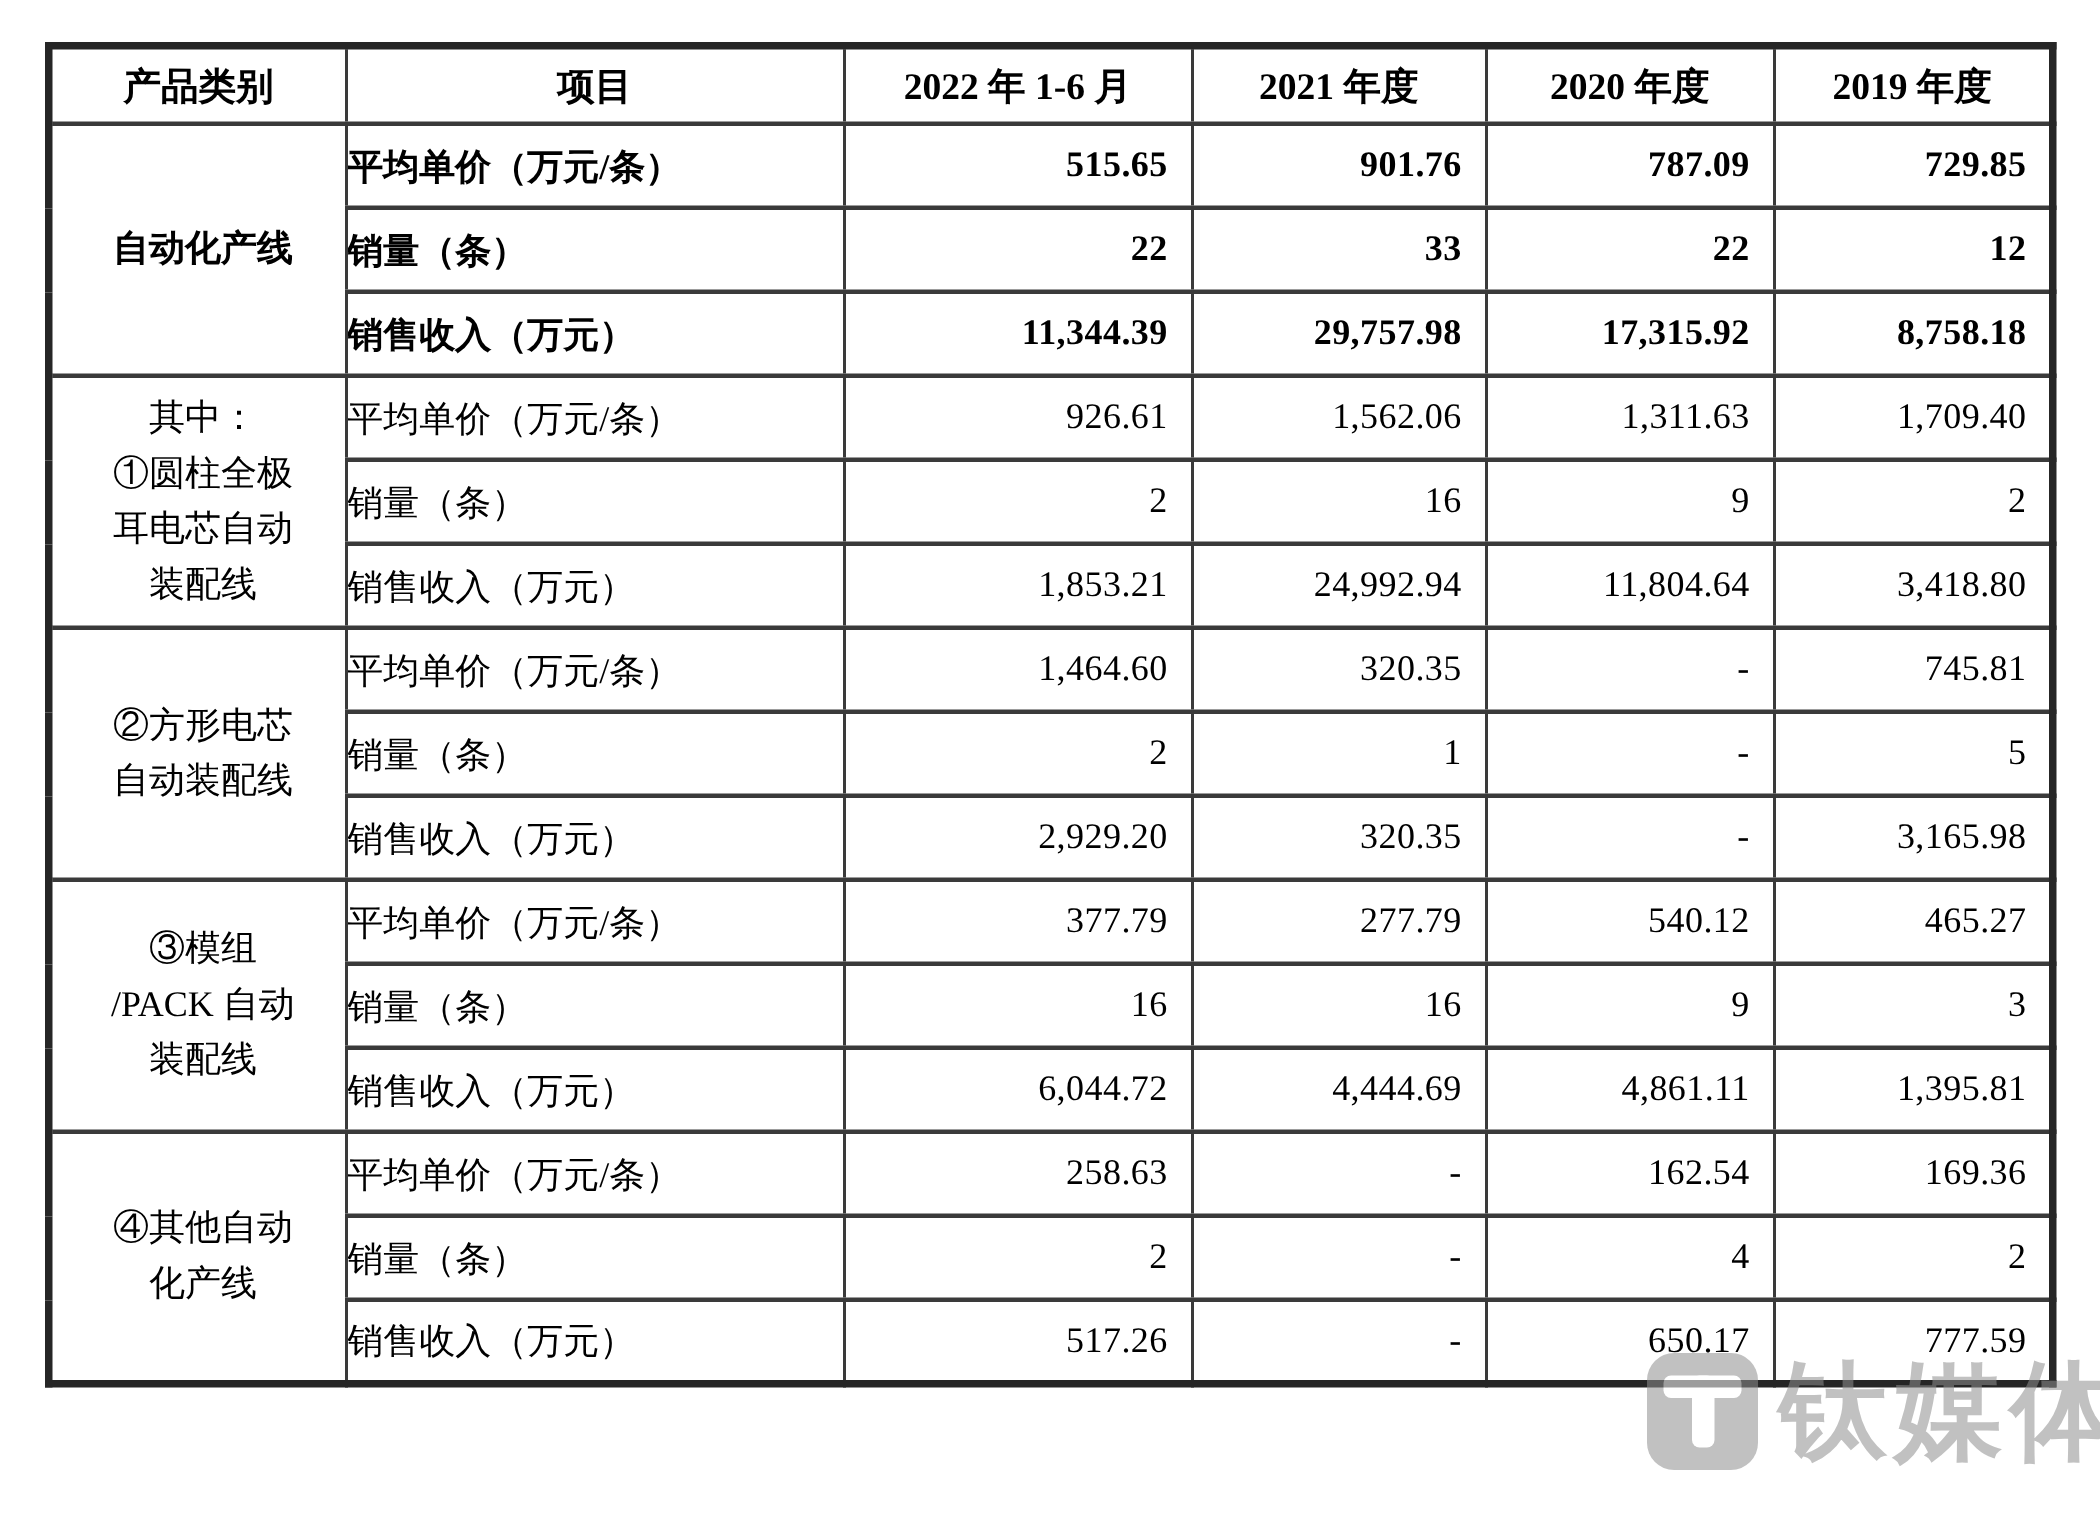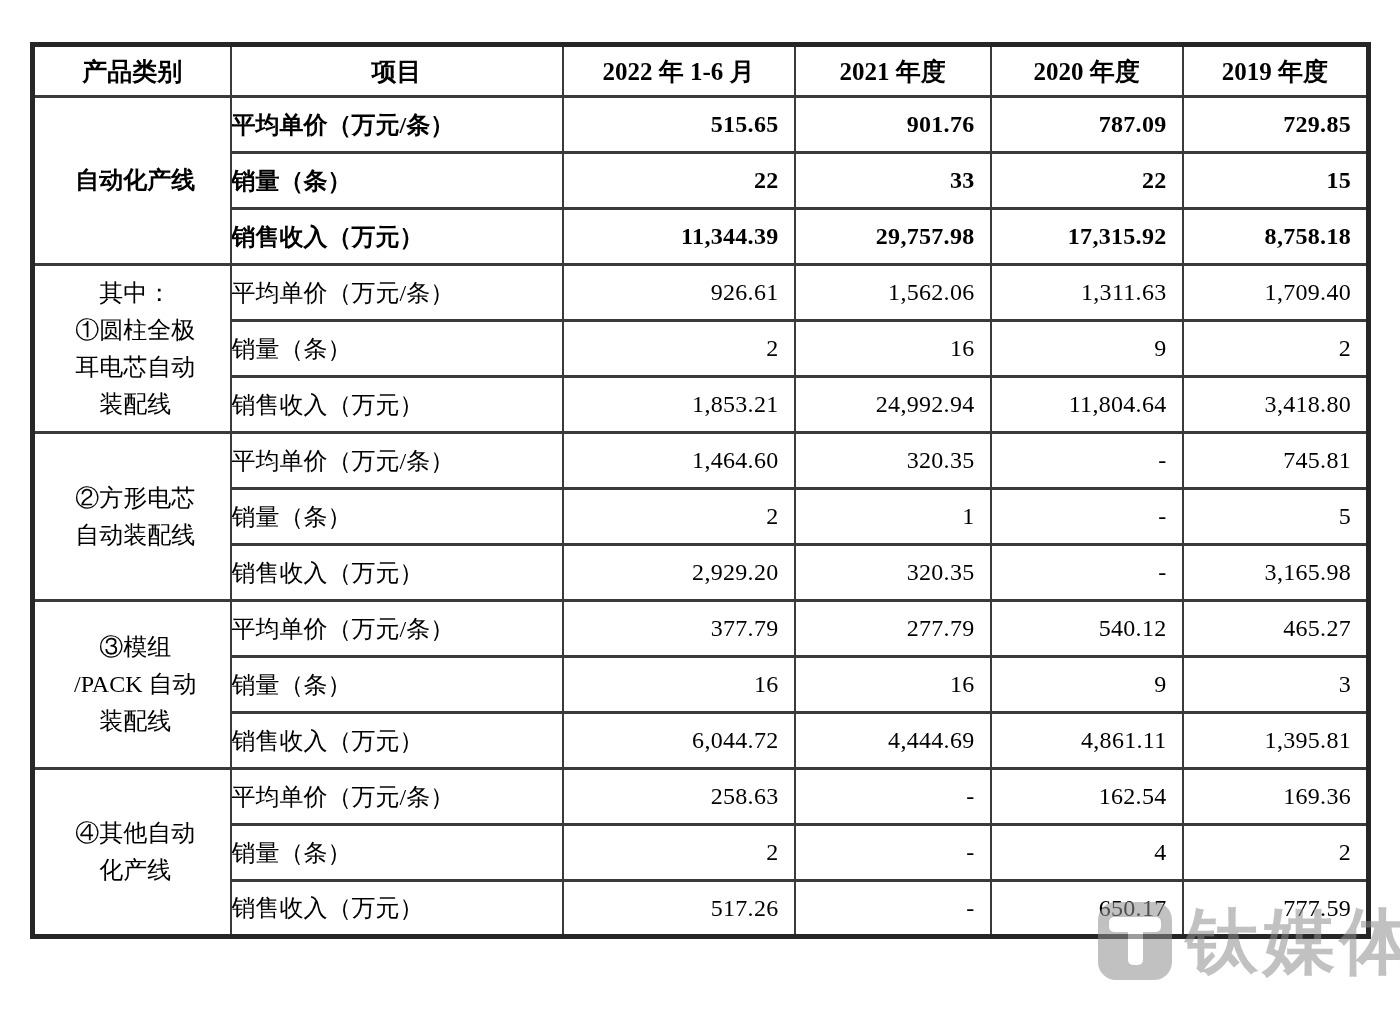--- a/index.html
+++ b/index.html
@@ -5,21 +5,21 @@
   html,body{margin:0;padding:0;}
   body{
     width:1400px;height:1012px;
     background:#ffffff;
     font-family:"Liberation Serif","DejaVu Serif",serif;
     color:#000;
     position:relative;
     overflow:hidden;
   }
   table.fin-table{
-    position:absolute;left:30px;top:42px;
+    position:absolute;left:30px;top:28px;
     border-collapse:collapse;
     table-layout:fixed;
     border:5px solid #262626;
     background:#fff;
   }
   .fin-table th,.fin-table td{
     border-left:2px solid #3a3a3a;
     border-right:2px solid #3a3a3a;
     border-top:3px solid #3a3a3a;
     border-bottom:3px solid #3a3a3a;
@@ -116,21 +116,21 @@
       <td class="num">515.65</td>
       <td class="num">901.76</td>
       <td class="num">787.09</td>
       <td class="num">729.85</td>
     </tr>
     <tr class="bold-row">
       <td class="label">销量（条）</td>
       <td class="num">22</td>
       <td class="num">33</td>
       <td class="num">22</td>
-      <td class="num">15</td>
+      <td class="num">12</td>
     </tr>
     <tr class="bold-row">
       <td class="label">销售收入（万元）</td>
       <td class="num">11,344.39</td>
       <td class="num">29,757.98</td>
       <td class="num">17,315.92</td>
       <td class="num">8,758.18</td>
     </tr>
 
     <tr>

